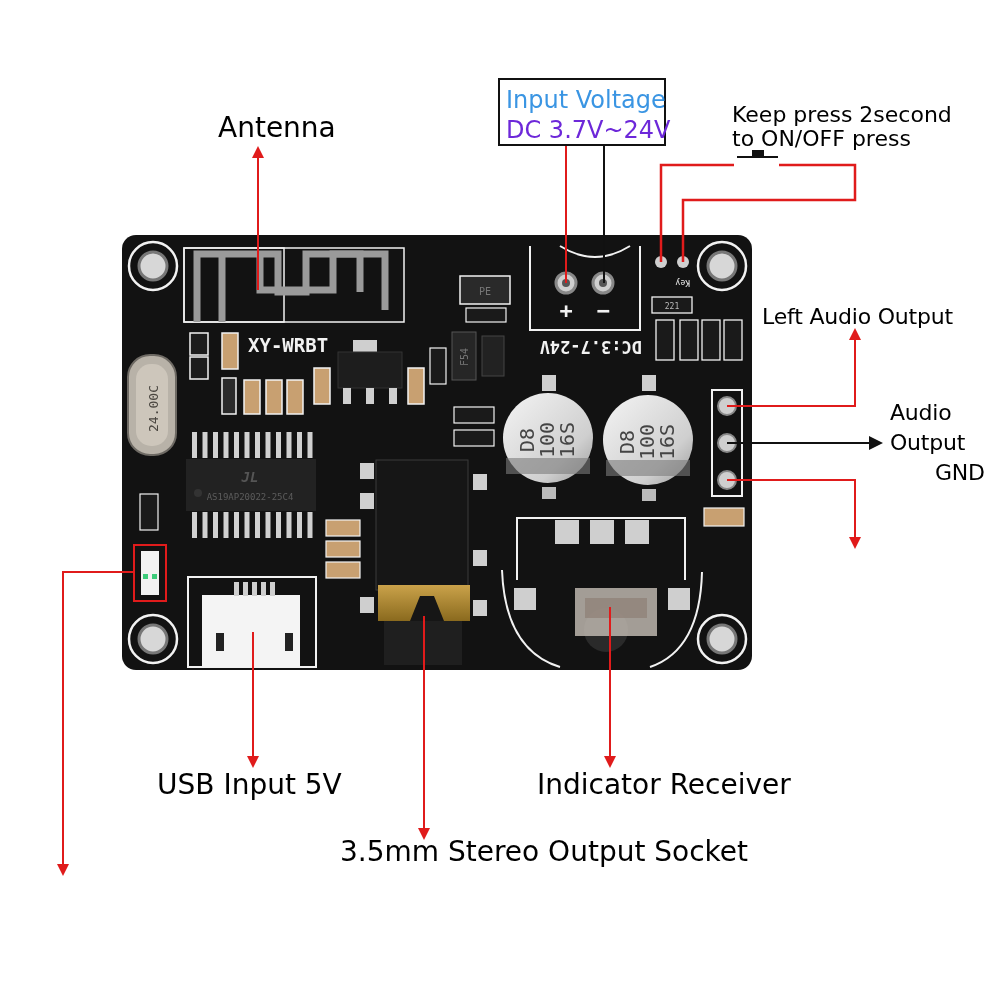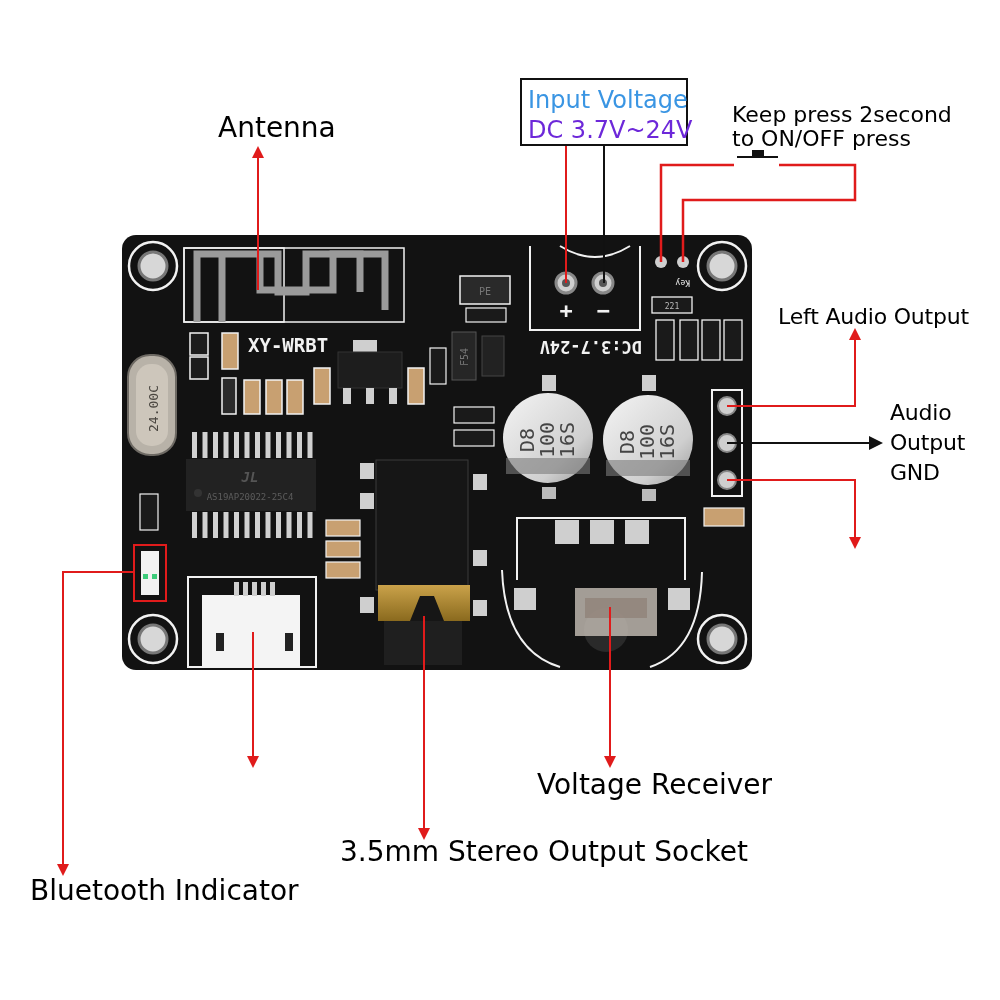--- a/index.html
+++ b/index.html
@@ -2,21 +2,21 @@
 <html><head>
 <meta charset="utf-8">
 <style>
   html,body{margin:0;padding:0;background:#ffffff;}
   body{width:1000px;height:1000px;position:relative;overflow:hidden;font-family:"DejaVu Sans","Liberation Sans",sans-serif;}
   #stage{position:absolute;left:0;top:0;width:1000px;height:1000px;}
   .lbl{position:absolute;color:#000000;white-space:nowrap;line-height:1;}
   .lbl.big{font-size:28px;}
   .lbl.med{font-size:22px;letter-spacing:-0.2px;}
   .lbl.small{font-size:22px;}
-  #voltage-box{position:absolute;left:520px;top:78px;width:168px;height:68px;border:2px solid #111;box-sizing:border-box;background:#fff;}
+  #voltage-box{position:absolute;left:498px;top:78px;width:168px;height:68px;border:2px solid #111;box-sizing:border-box;background:#fff;}
   #voltage-box .l1{position:absolute;left:6px;top:6px;font-size:24px;color:#3a95e3;white-space:nowrap;}
   #voltage-box .l2{position:absolute;left:6px;top:36px;font-size:24px;color:#6d28d9;white-space:nowrap;}
   svg text{font-family:"DejaVu Sans Mono","Liberation Mono",monospace;}
 </style>
 </head>
 <body>
 
 <div id="stage">
 
   <svg id="board-svg" width="1000" height="1000" viewBox="0 0 1000 1000" style="position:absolute;left:0;top:0;">
@@ -284,21 +284,21 @@
   <div class="lbl big" style="left:218px;top:114px;">Antenna</div>
 
   <div id="voltage-box">
     <div class="l1">Input Voltage</div>
     <div class="l2">DC 3.7V~24V</div>
   </div>
 
   <div class="lbl small" style="left:732px;top:104px;">Keep press 2second</div>
   <div class="lbl small" style="left:732px;top:128px;">to ON/OFF press</div>
 
-  <div class="lbl med" style="left:778px;top:306px;text-align:right;">Left Audio Output</div>
+  <div class="lbl med" style="left:762px;top:306px;text-align:right;">Left Audio Output</div>
   <div class="lbl med" style="left:890px;top:402px;">Audio</div>
   <div class="lbl med" style="left:890px;top:432px;text-align:center;">Output</div>
-  <div class="lbl med" style="left:890px;top:462px;">GND</div>
-
-  <div class="lbl big" style="left:537px;top:771px;">Voltage Receiver</div>
+  <div class="lbl med" style="left:935px;top:462px;">GND</div>
+
+  <div class="lbl big" style="left:157px;top:771px;">USB Input 5V</div>
+  <div class="lbl big" style="left:537px;top:771px;">Indicator Receiver</div>
   <div class="lbl big" style="left:340px;top:838px;text-align:center;">3.5mm Stereo Output Socket</div>
-  <div class="lbl big" style="left:30px;top:877px;">Bluetooth Indicator</div>
 </div>
 
 </body></html>

